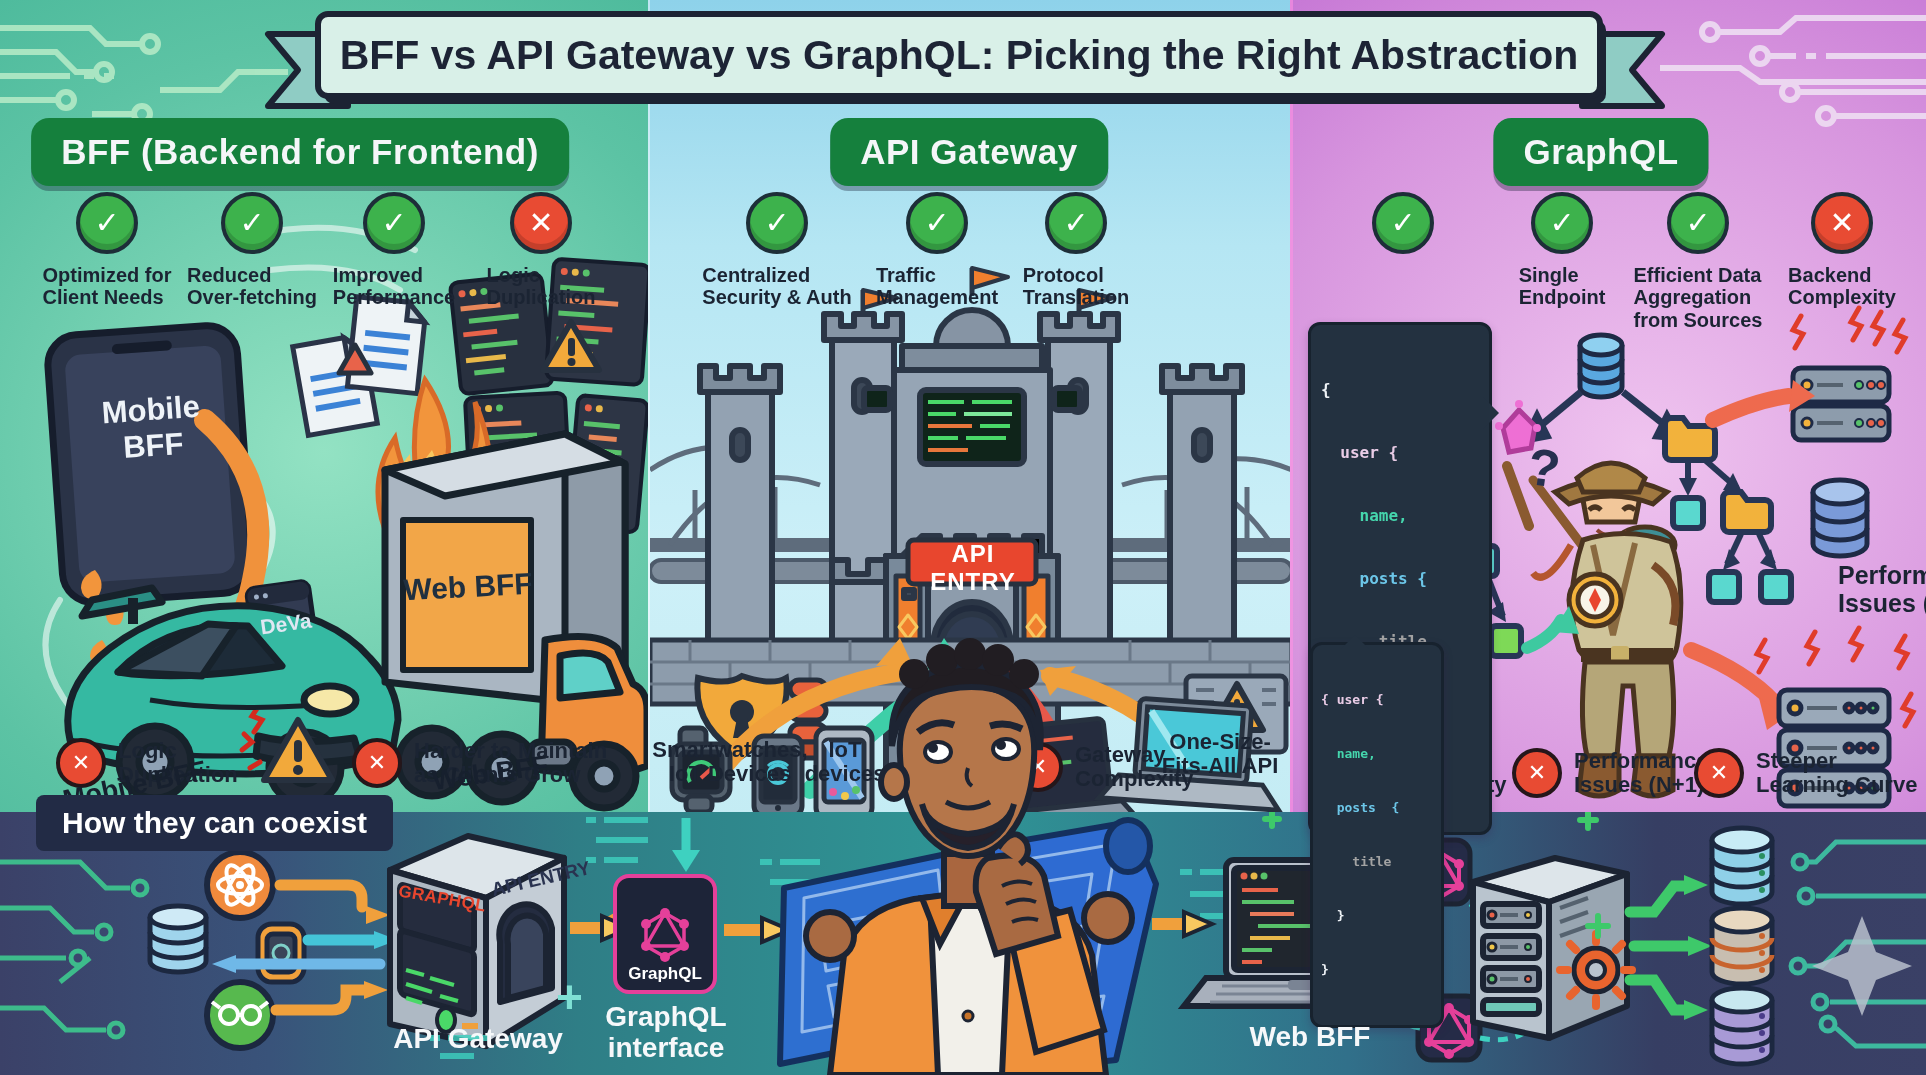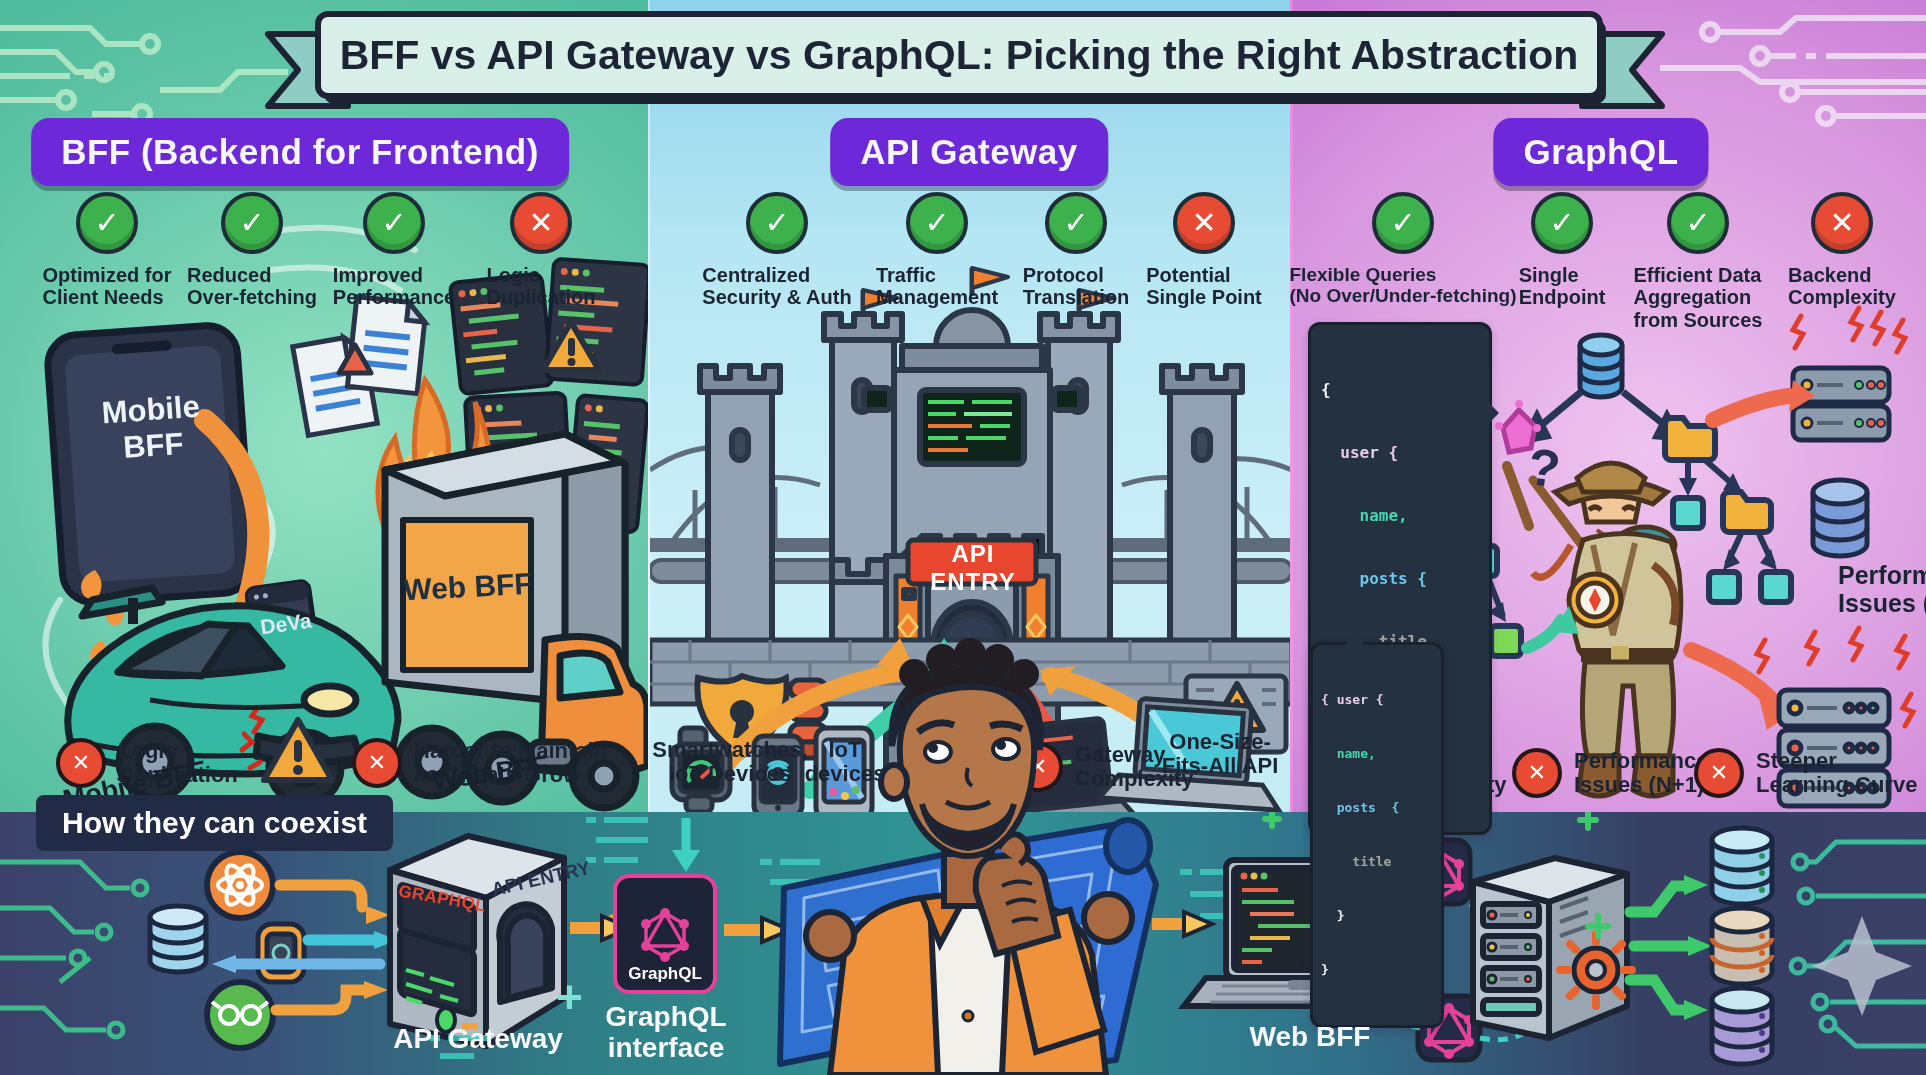--- a/index.html
+++ b/index.html
@@ -22,21 +22,21 @@
   
   .band{position:absolute;left:0;top:812px;width:1926px;height:263px;z-index:2;
     background:linear-gradient(90deg,#3b4168 0%,#39537a 14%,#2f7e86 30%,#2f9595 50%,
       #31708a 70%,#363e63 86%,#3a4066 100%);}
 
   
   .ribbon{left:250px;top:6px;width:1430px;height:112px;z-index:8;}
 
   
   .hpill{position:absolute;top:118px;transform:translateX(-50%);
-    background:#6d28d9;color:#f4f6f8;font-weight:800;white-space:nowrap;
+    background:#15803d;color:#f4f6f8;font-weight:800;white-space:nowrap;
     border-radius:18px;padding:14px 30px;font-size:35px;z-index:3;
     box-shadow:0 5px 0 rgba(20,28,48,.35);letter-spacing:.5px;}
 
   
   .point{position:absolute;top:192px;transform:translateX(-50%);
     display:flex;flex-direction:column;align-items:center;z-index:3;width:250px;}
   .badge{width:54px;height:54px;border-radius:50%;border:4px solid #1d2e38;
     display:flex;align-items:center;justify-content:center;
     box-shadow:inset 0 -6px 0 rgba(0,0,0,.15);}
   .badge.check{background:#3db24c;}
@@ -1000,30 +1000,23 @@
   <div class="point" style="left:937px">
     <div class="badge check"></div>
     <div class="plabel">Traffic
 Management</div>
     </div>
   <div class="point" style="left:1076px">
     <div class="badge check"></div>
     <div class="plabel">Protocol
 Translation</div>
     </div>
-  <div class="point" style="left:1204px">
-    <div class="badge cross"></div>
-    <div class="plabel">Potential
-Single Point</div>
-    </div>
 
   <div class="point" style="left:1403px;width:270px">
     <div class="badge check"></div>
-    <div class="plabel" style="font-size:19px">Flexible Queries
-(No Over/Under-fetching)</div>
     </div>
   <div class="point" style="left:1562px">
     <div class="badge check"></div>
     <div class="plabel">Single
 Endpoint</div>
     </div>
   <div class="point" style="left:1698px">
     <div class="badge check"></div>
     <div class="plabel">Efficient Data
 Aggregation

